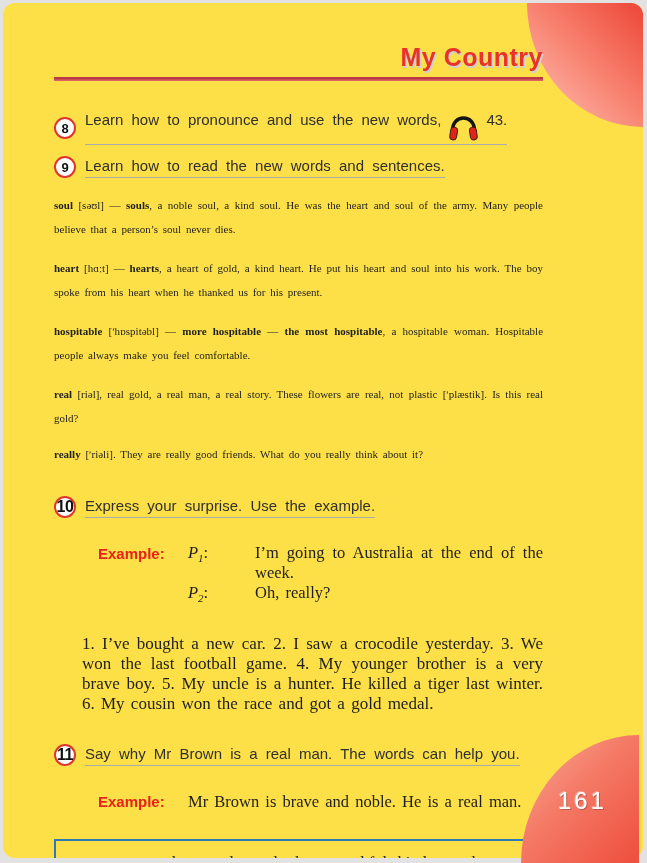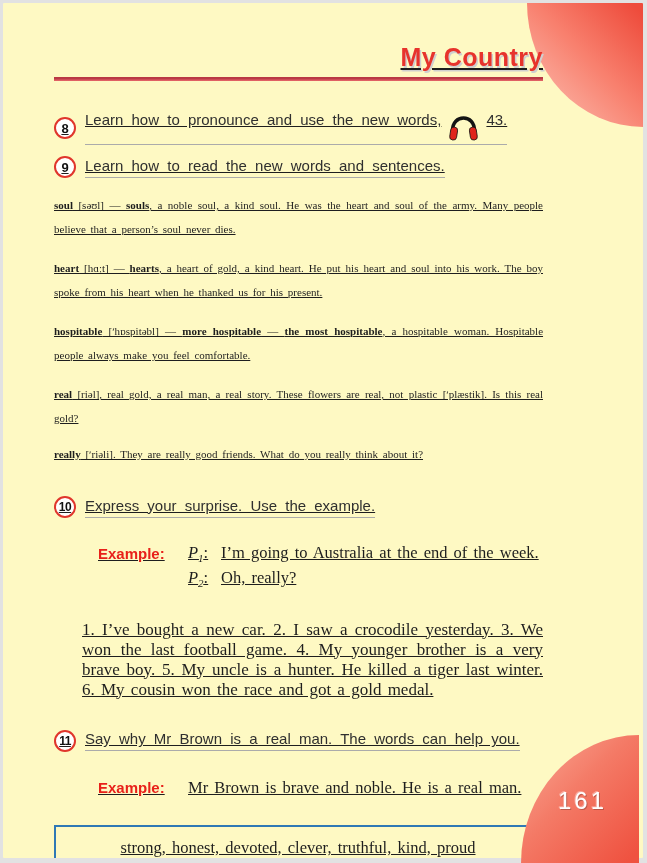--- a/index.html
+++ b/index.html
@@ -6,24 +6,23 @@
   html,body { width:647px; height:863px; }
   body {
     background:#e2e2e2;
     position:relative;
     font-family:"Liberation Serif", serif;
     color:#1e1e1e;
     overflow:hidden;
   }
   .page-card {
     position:absolute; left:3px; top:3px; right:4px; bottom:5px;
-    background:#fef9c3;
-    border-radius:1px;
+    background:#fde047;
+    border-radius:12px;
     overflow:hidden;
-    text-decoration:underline;
   }
   .corner { position:absolute; z-index:1; }
   .corner-top-right {
     top:0; right:0; width:116px; height:124px;
     border-bottom-left-radius:100%;
     background:linear-gradient(225deg,#ee4c3c 5%,#f87f6d 45%,#fcc7ba 100%);
   }
   .corner-bottom-right {
     position:absolute; right:8px; bottom:0; width:118px; height:128px;
     border-top-left-radius:100%;
@@ -60,40 +59,40 @@
   .task-row.second { margin-top:11px; }
   .task-row.spaced { margin-top:30px; }
   .num-circle {
     flex:0 0 auto;
     width:22px; height:22px; border-radius:50%;
     border:2.5px solid #e0362c;
     color:#111; font-weight:bold; font-size:13px;
     display:flex; align-items:center; justify-content:center;
     background:#fff;
   }
-  .num-circle.wide { font-size:12px; letter-spacing:-.5px; }
+  .num-circle.wide { font-size:16px; letter-spacing:-.5px; }
   .task-line {
     display:flex; align-items:flex-start; gap:7px;
     border-bottom:1.5px solid #ababab;
     padding-bottom:3px;
     word-spacing:4px;
   }
   .hp-icon { position:relative; top:4px; flex:0 0 auto; }
   .vocab { margin-top:15px; text-align:justify; font-size:11px; line-height:24px; word-spacing:2px; }
   .vocab.tight { margin-top:12px; }
   .example-block {
     display:flex; margin-top:25px; margin-left:44px;
   }
   .example-label {
     font-family:"Liberation Sans", sans-serif;
     font-weight:bold; font-size:15px; color:#e8211a;
     width:90px; flex:0 0 auto; padding-top:2px;
   }
   .dialog { width:373px; font-size:16.5px; line-height:20px; }
-  .dialog-line { display:flex; }
+  .dialog-line { display:flex;gap:34px; }
   .speaker-cell { flex:0 0 33px; font-style:italic; }
   .speaker-cell sub { font-size:11px; font-style:italic; }
   .speaker-cell .colon { font-style:normal; }
   .dialog-text { flex:1; text-align:justify; word-spacing:2px; }
   .sentences {
     margin:26px 0 0 28px;
     text-align:justify; font-size:17px; line-height:20px; word-spacing:2px;
   }
   .example-text { font-size:16.5px; padding-top:1px; word-spacing:2px; }
   .word-box {

